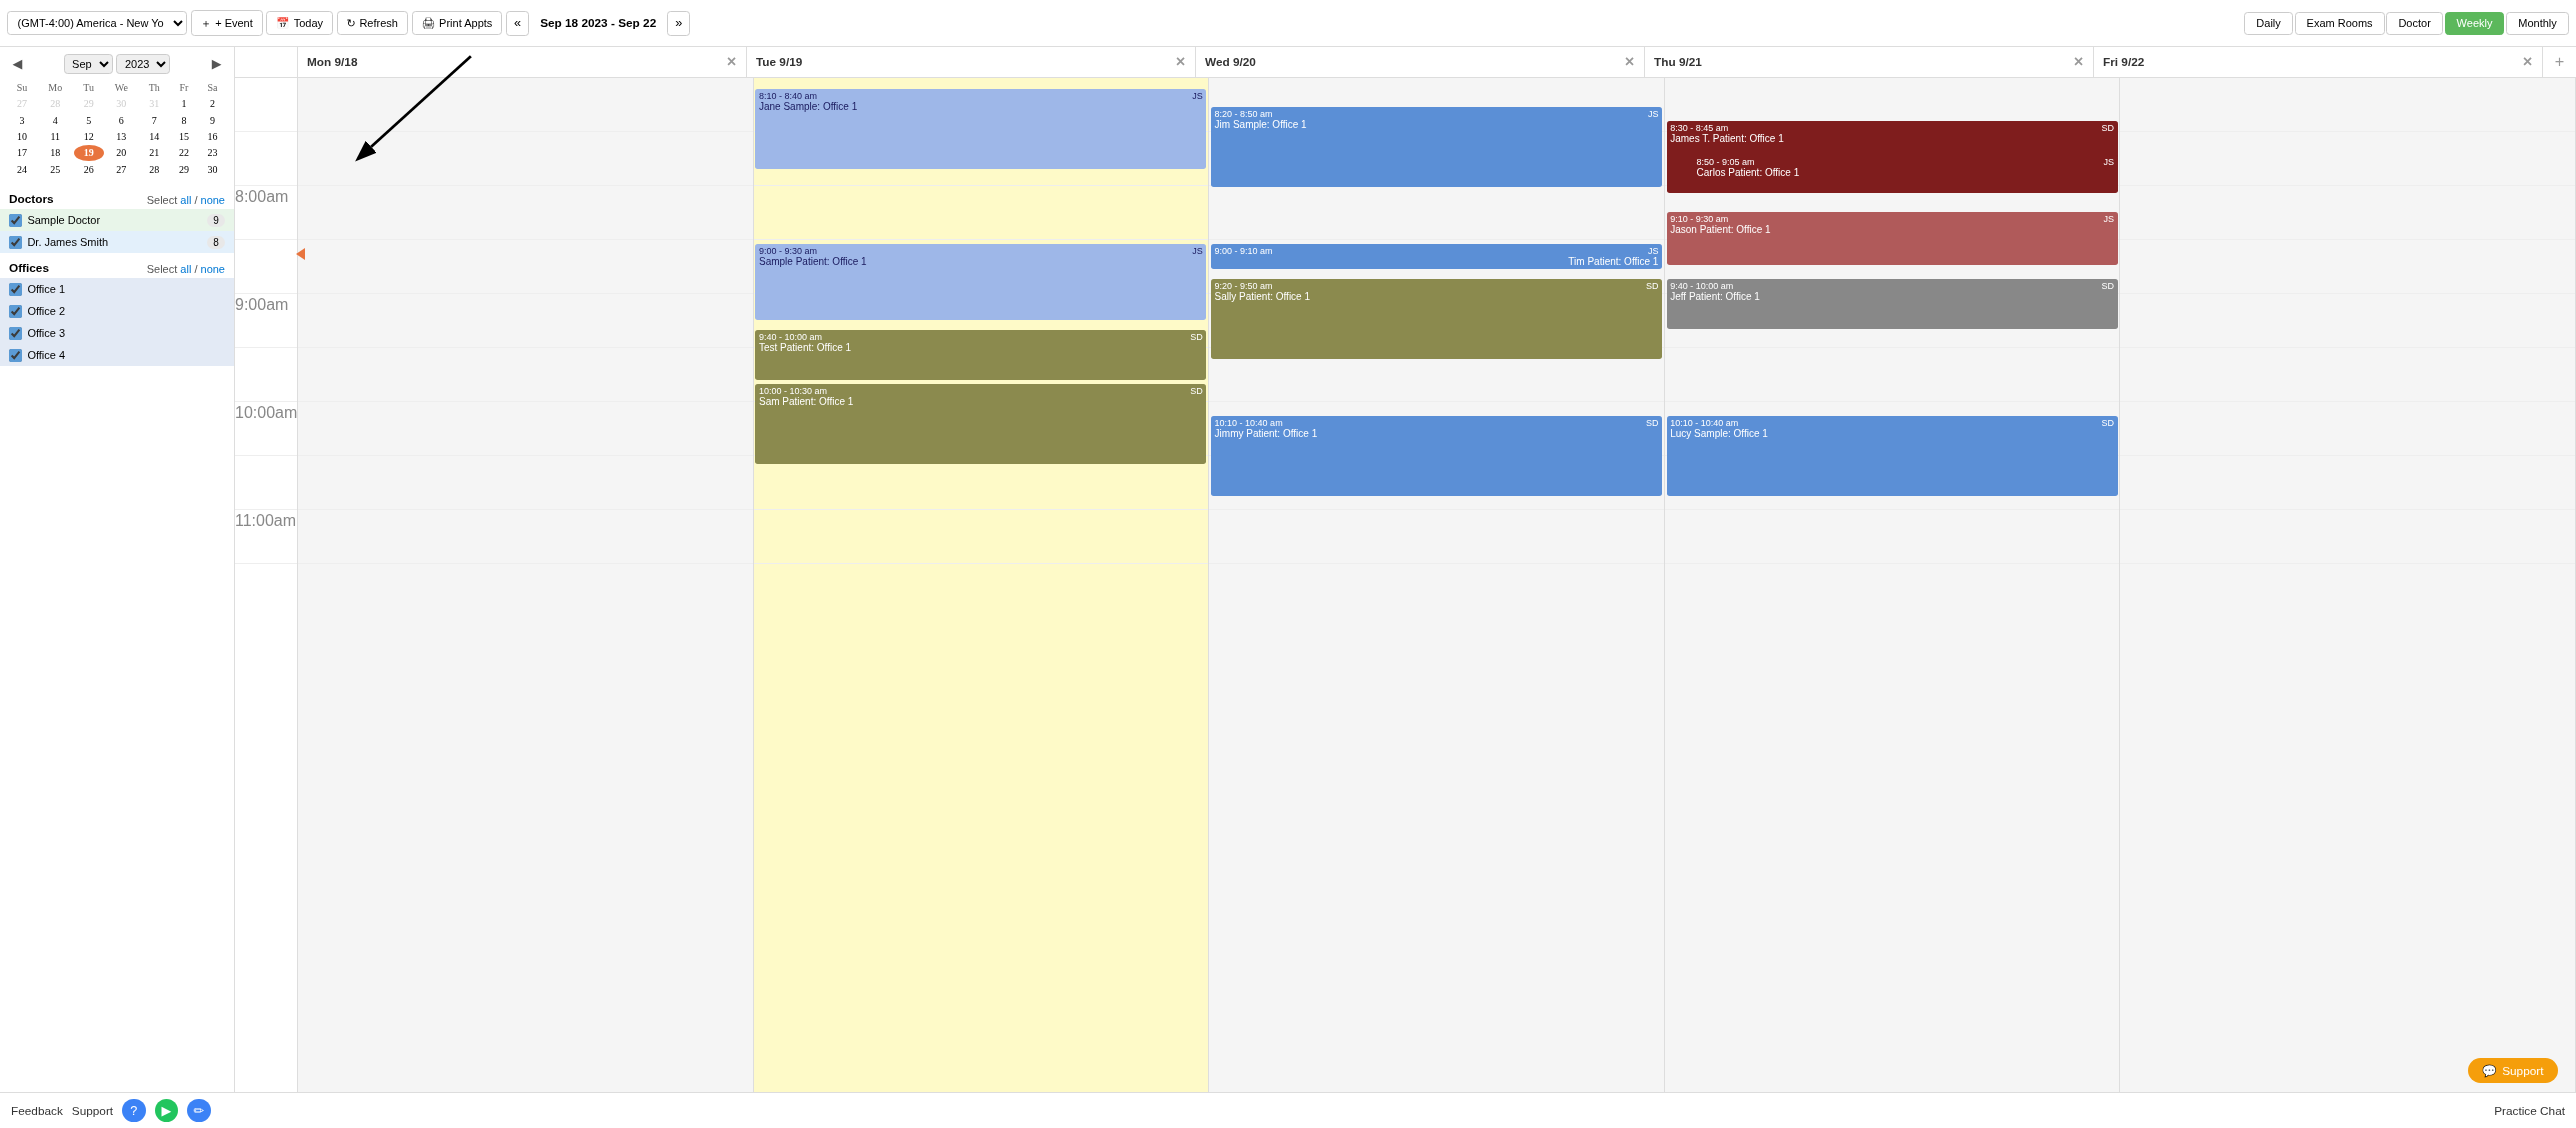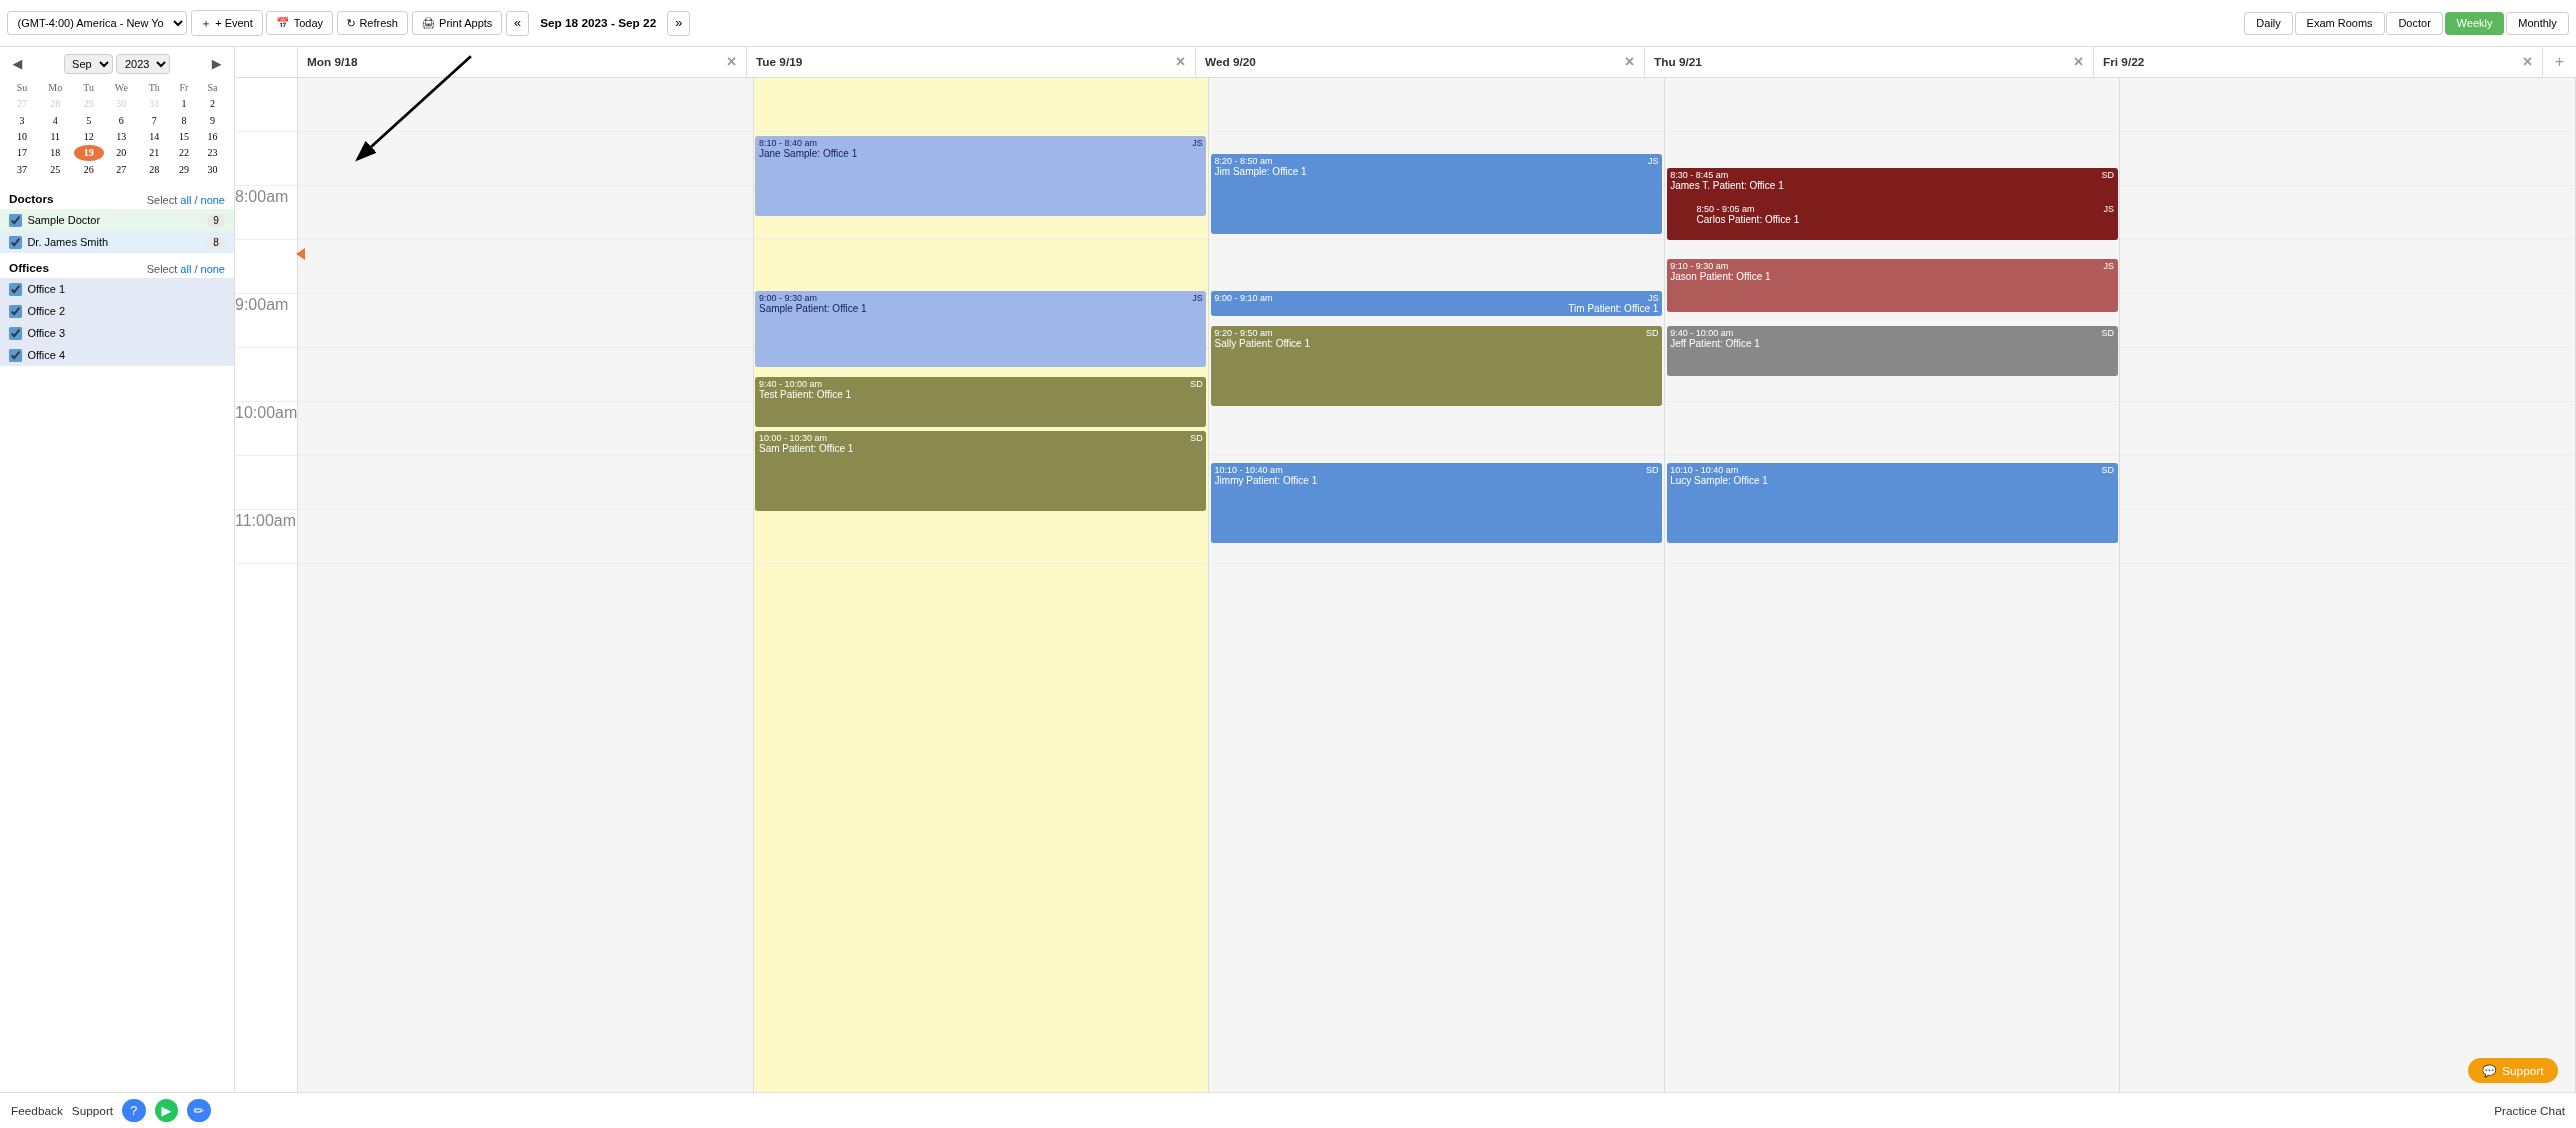--- a/index.html
+++ b/index.html
@@ -261,21 +261,20 @@
     .appt-block {
       position: absolute;
       left: 1.8px;
       right: 1.8px;
       border-radius: 2.7px;
       padding: 1.8px 3.6px;
       font-size: 9px;
       overflow: hidden;
       cursor: pointer;
       z-index: 2;
-      margin-top: 47px;
     }
     .appt-block .appt-time-initials {
       display: flex;
       justify-content: space-between;
       font-size: 9px;
     }
     .appt-block .appt-name { font-size: 10px; }
 
     
     .appt-blue-light { background: #9eb7e8; color: #1a1a5e; }
@@ -435,21 +434,21 @@
             <tr>
               <td>17</td>
               <td>18</td>
               <td class="today">19</td>
               <td>20</td>
               <td>21</td>
               <td>22</td>
               <td>23</td>
             </tr>
             <tr>
-              <td>37</td>
+              <td>24</td>
               <td>25</td>
               <td>26</td>
               <td>27</td>
               <td>28</td>
               <td>29</td>
               <td>30</td>
             </tr>
           </tbody>
       </table>
     </div>

